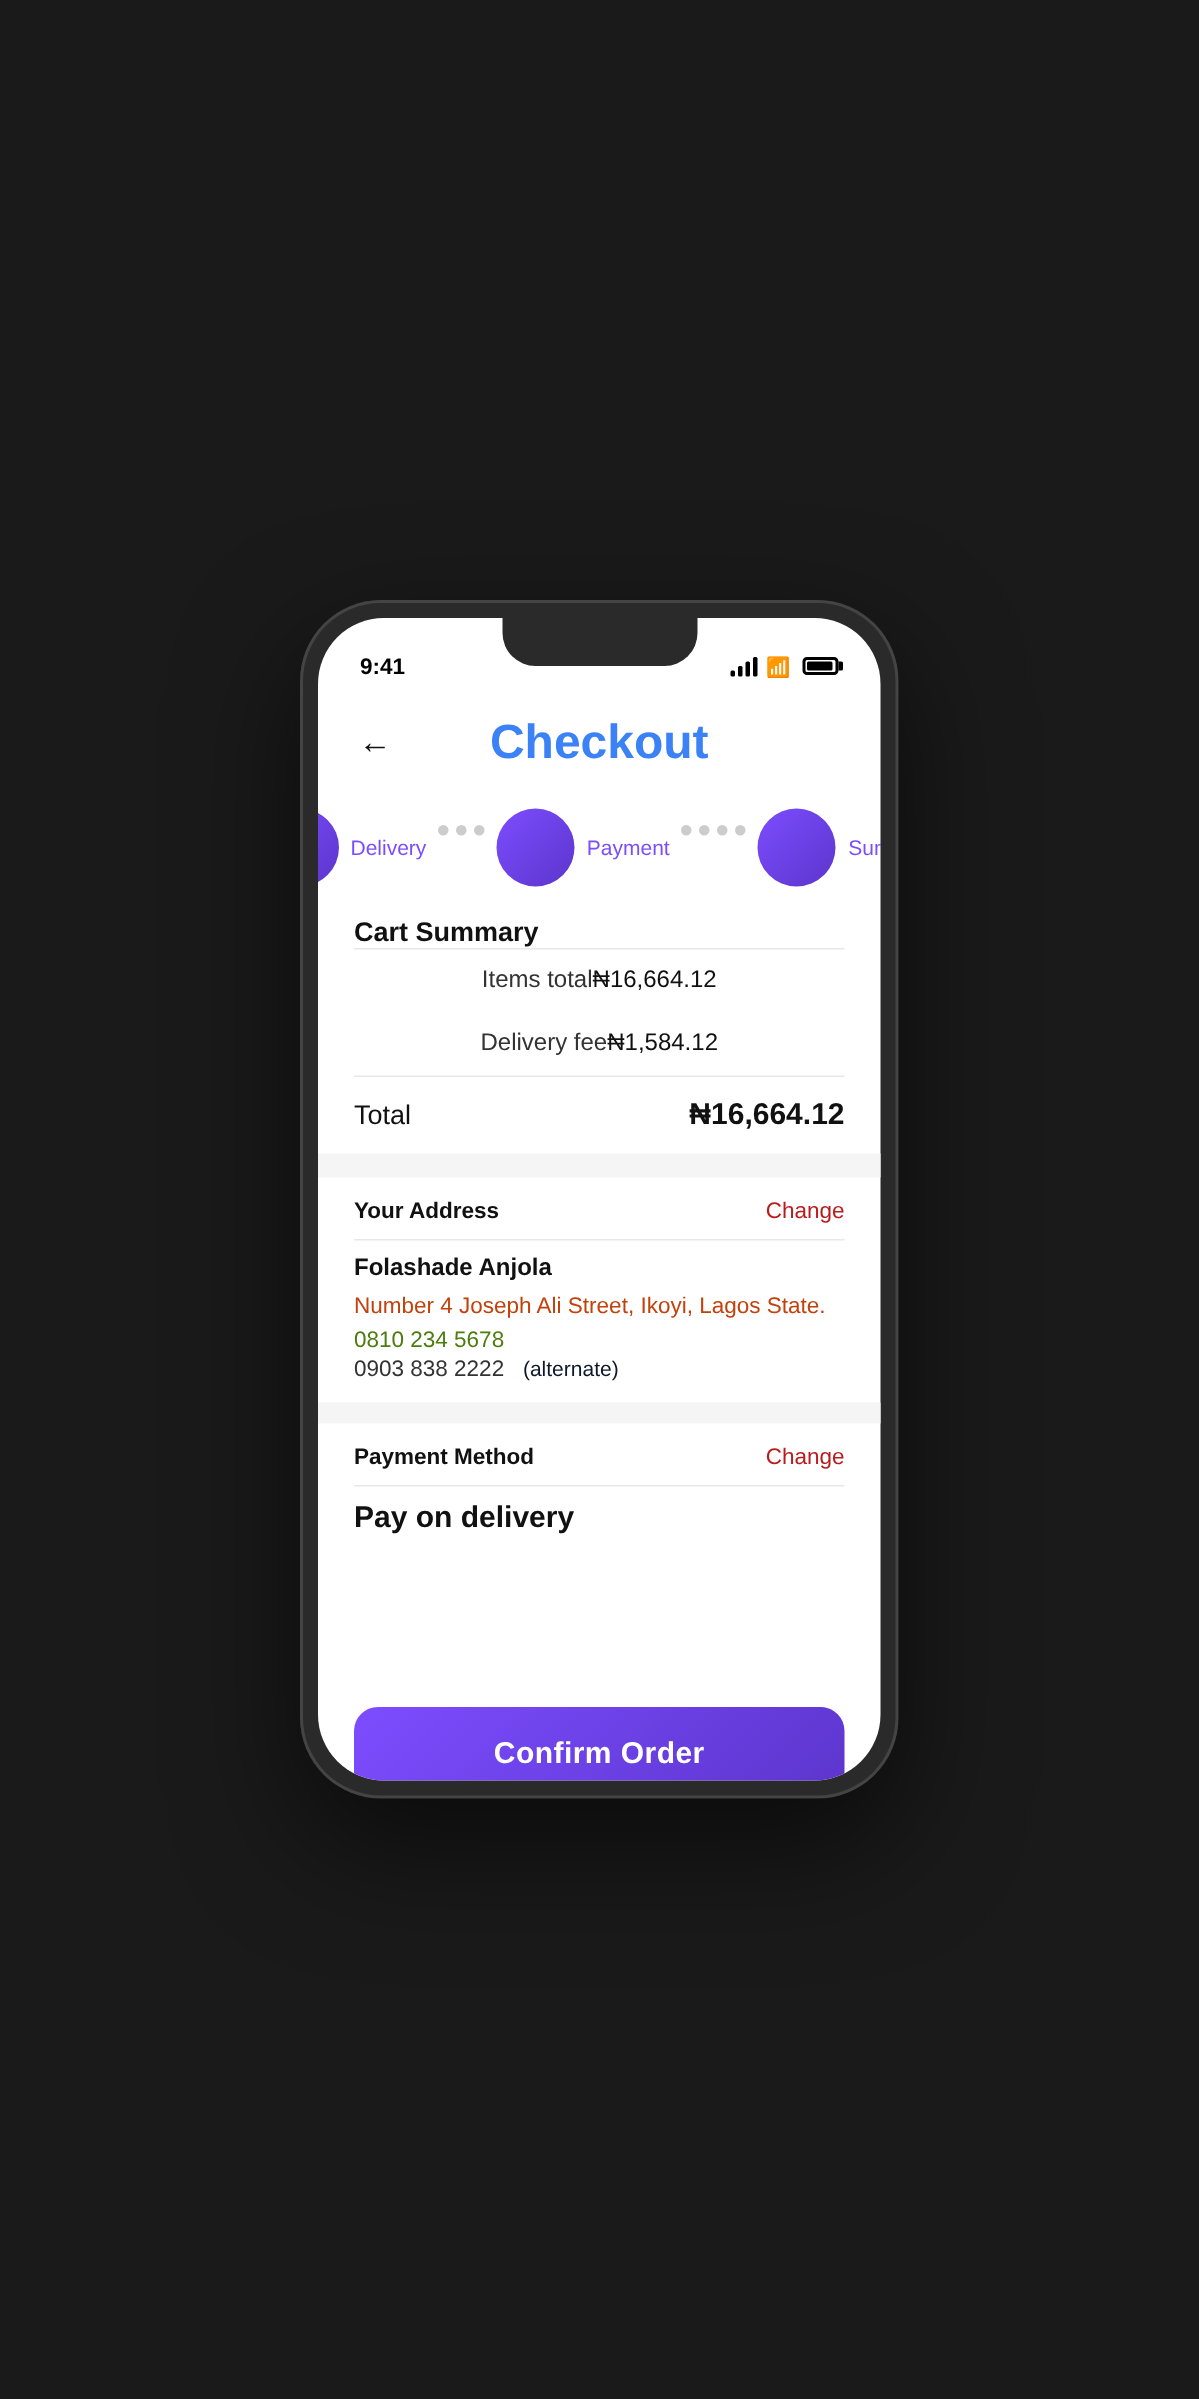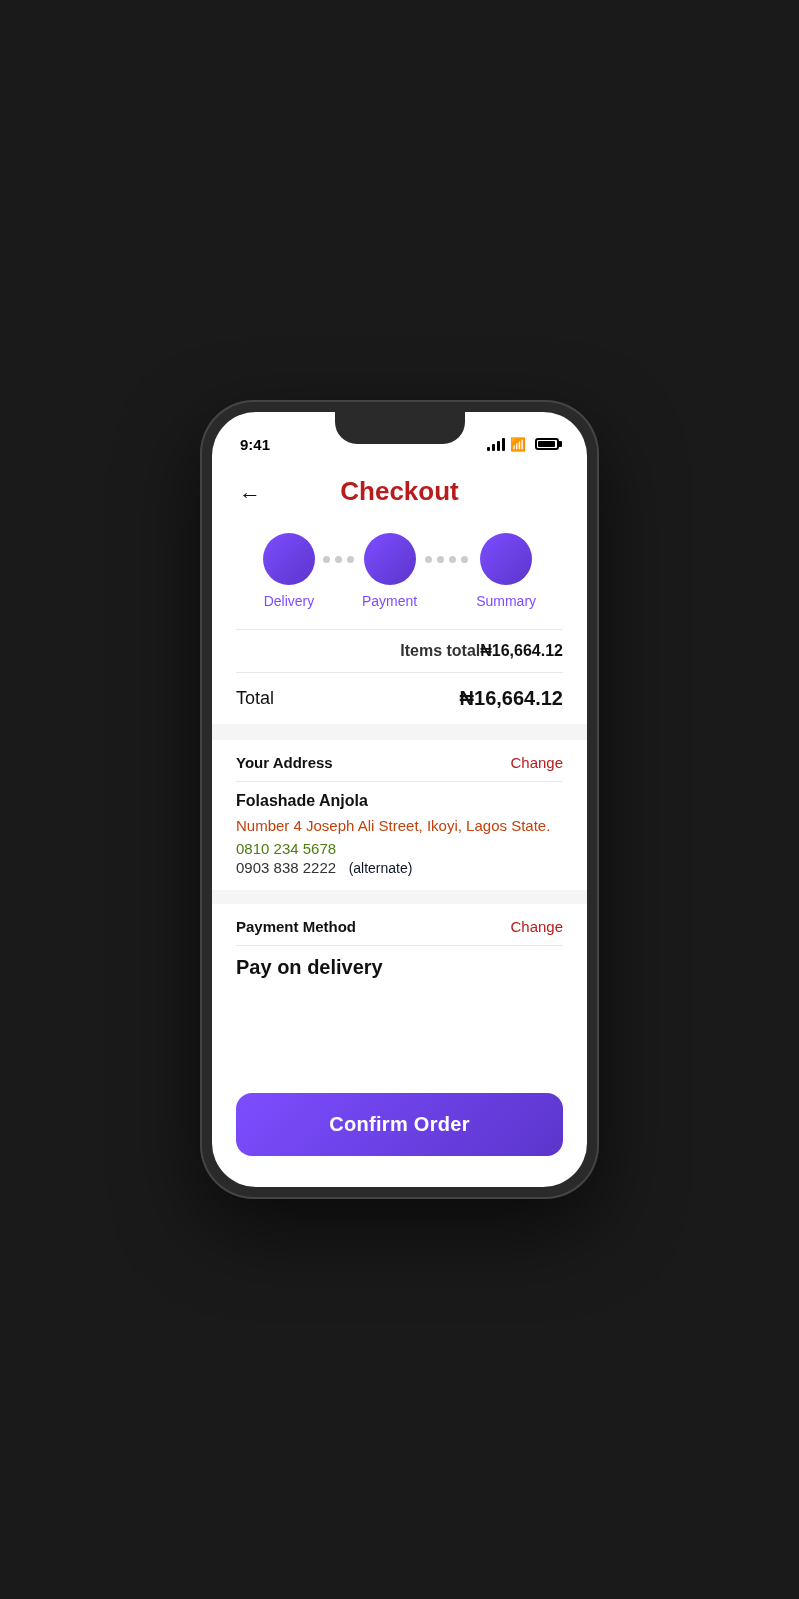--- a/index.html
+++ b/index.html
@@ -145,37 +145,37 @@
       cursor: pointer;
     }
 
     .back-arrow {
       font-size: 22px;
       color: #111;
       font-weight: 400;
     }
 
     .page-title {
-      font-size: 26px;
+      font-size: 32px;
       font-weight: 600;
-      color: #b91c1c;
+      color: #3b82f6;
     }
 
     
     .progress-section {
       display: flex;
       align-items: center;
       justify-content: center;
       padding: 10px 20px 20px;
       gap: 0;
     }
 
     .step-container {
       display: flex;
-      flex-direction: column;
+      flex-direction: row;
       align-items: center;
       gap: 8px;
     }
 
     .step-dot {
       width: 52px;
       height: 52px;
       border-radius: 50%;
       background: linear-gradient(135deg, #7c4dff, #5c35cc);
     }
@@ -214,24 +214,23 @@
     }
 
     .divider {
       height: 1px;
       background: #e8e8e8;
       margin: 0;
     }
 
     .summary-row {
       display: flex;
-      justify-content: flex-end;
+      justify-content: center;
       align-items: center;
       padding: 12px 0;
-      font-weight: bold;
     }
 
     .summary-label {
       font-size: 16px;
       color: #333;
     }
 
     .summary-value {
       font-size: 16px;
       color: #111;
@@ -396,27 +395,32 @@
           <div class="dot-line"></div>
         </div>
 
         <div class="step-container">
           <div class="step-dot"></div>
           <span class="step-label">Summary</span>
         </div>
       </div>
 
       <div class="section">
+        <span class="section-title">Cart Summary</span>
         <div class="divider"></div>
 
         <div class="summary-row">
           <span class="summary-label">Items total</span>
           <span class="summary-value">₦16,664.12</span>
         </div>
 
+        <div class="summary-row">
+          <span class="summary-label">Delivery fee</span>
+          <span class="summary-value">₦1,584.12</span>
+        </div>
 
         <div class="divider"></div>
 
         <div class="total-row">
           <span class="total-label">Total</span>
           <span class="total-value">₦16,664.12</span>
         </div>
       </div>
 
       <div class="section-gap"></div>

